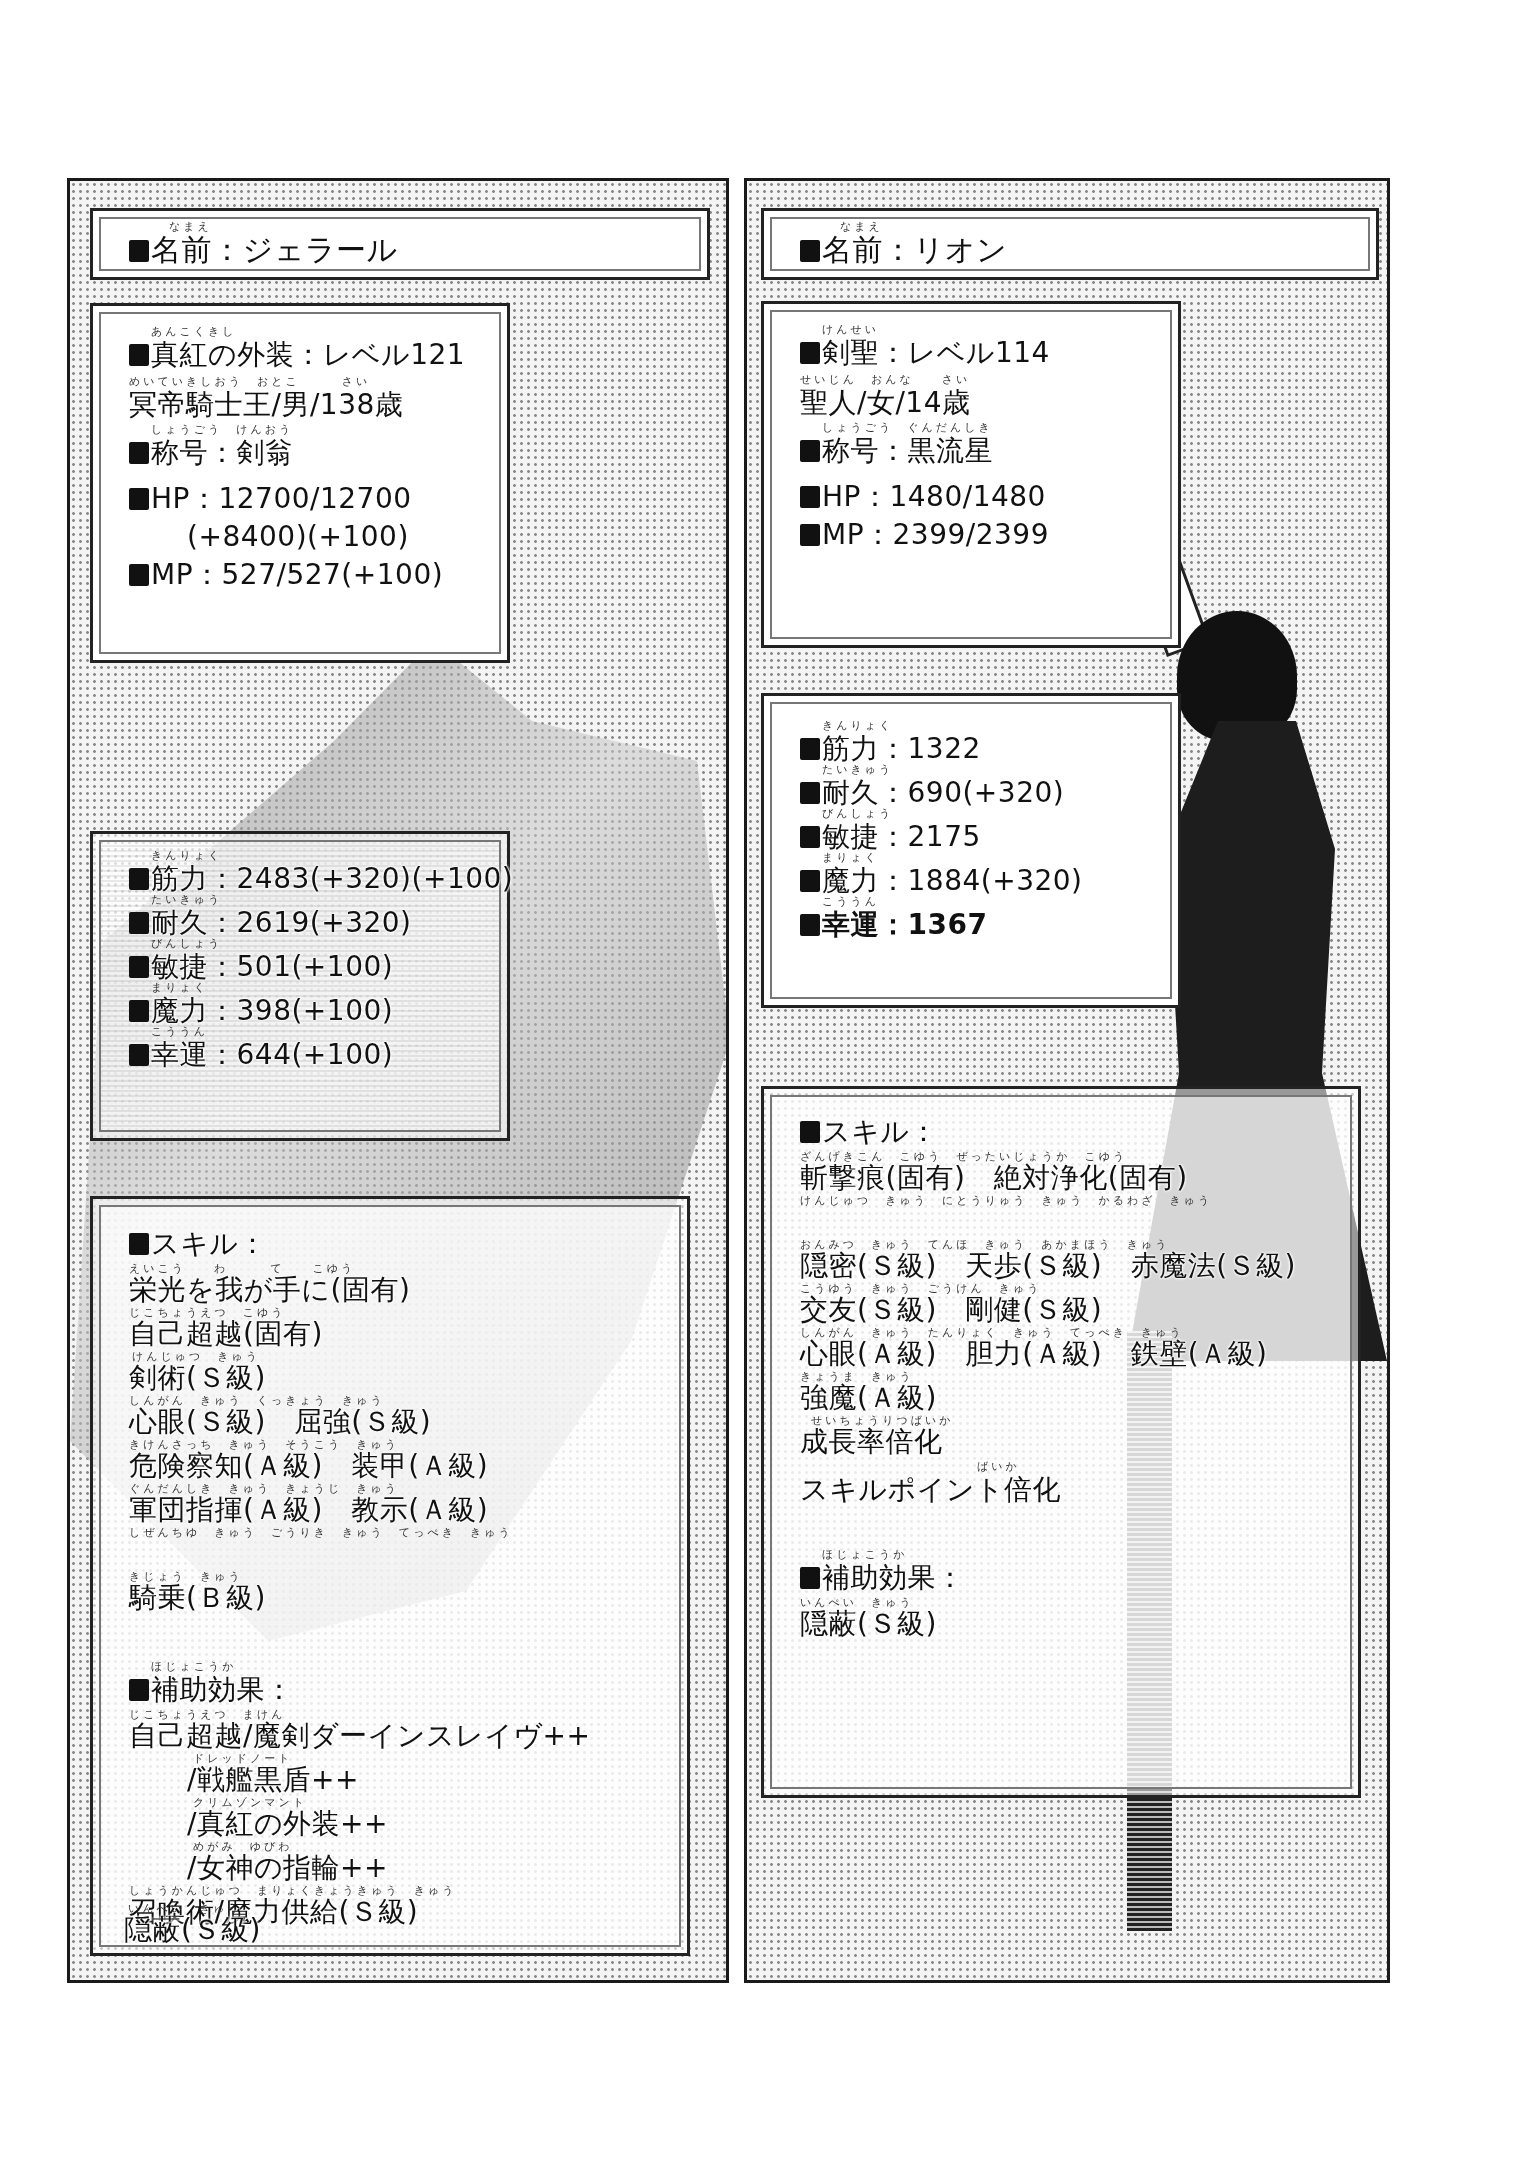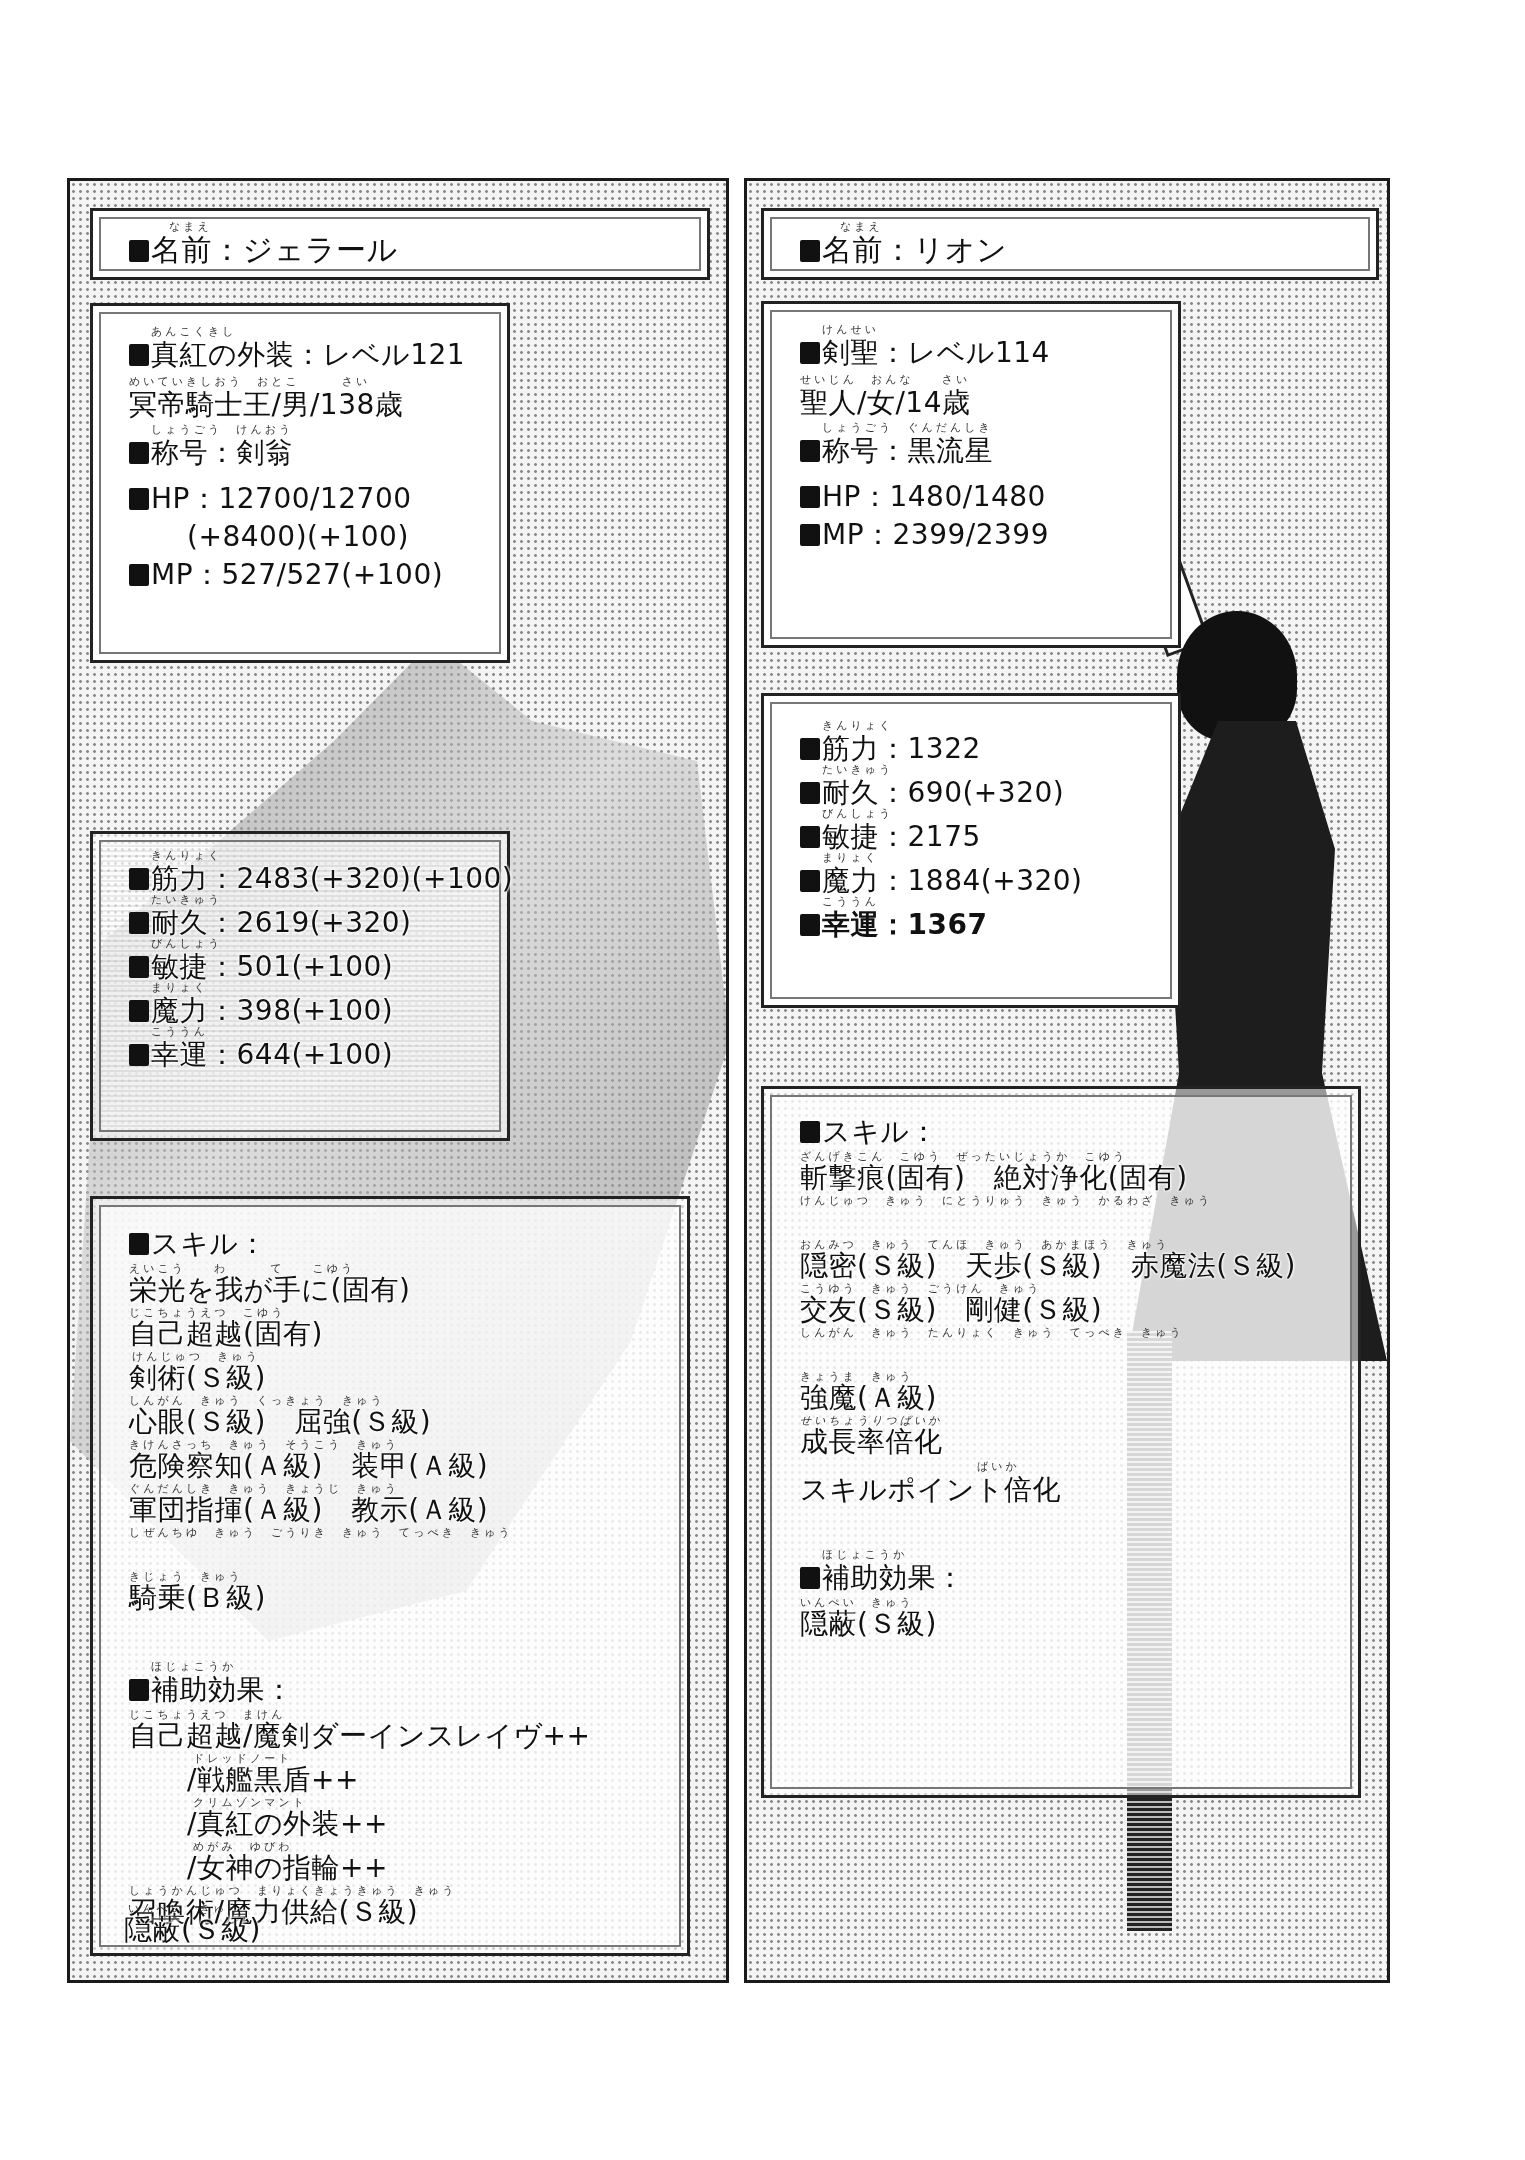--- a/index.html
+++ b/index.html
@@ -169,23 +169,24 @@
       <div class="line" style="top:18px;"><span class="sq"></span><span>スキル：</span></div>
 
       <span class="ruby" style="left:28px; top:54px;">ざんげきこん　こゆう　ぜったいじょうか　こゆう</span>
       <div class="line" style="top:64px;">斬撃痕(固有)　絶対浄化(固有)</div>
       <span class="ruby" style="left:28px; top:98px;">けんじゅつ　きゅう　にとうりゅう　きゅう　かるわざ　きゅう</span>
       <span class="ruby" style="left:28px; top:142px;">おんみつ　きゅう　てんほ　きゅう　あかまほう　きゅう</span>
       <div class="line" style="top:152px;">隠密(Ｓ級)　天歩(Ｓ級)　赤魔法(Ｓ級)</div>
       <span class="ruby" style="left:28px; top:186px;">こうゆう　きゅう　ごうけん　きゅう</span>
       <div class="line" style="top:196px;">交友(Ｓ級)　剛健(Ｓ級)</div>
       <span class="ruby" style="left:28px; top:230px;">しんがん　きゅう　たんりょく　きゅう　てっぺき　きゅう</span>
+      <div class="line" style="top:240px;">心眼(Ａ級)　胆力(Ａ級)　鉄壁(Ａ級)</div>
       <span class="ruby" style="left:28px; top:274px;">きょうま　きゅう</span>
       <div class="line" style="top:284px;">強魔(Ａ級)</div>
-      <span class="ruby" style="left:28px; top:318px;font-style:italic;">せいちょうりつばいか</span>
+      <span class="ruby" style="left:39px; top:318px;">せいちょうりつばいか</span>
       <div class="line" style="top:328px;">成長率倍化</div>
       <span class="ruby" style="left:205px; top:364px;">ばいか</span>
       <div class="line" style="top:376px;">スキルポイント倍化</div>
 
       <span class="ruby" style="left:50px; top:452px;">ほじょこうか</span>
       <div class="line" style="top:464px;"><span class="sq"></span><span>補助効果：</span></div>
       <span class="ruby" style="left:28px; top:500px;">いんぺい　きゅう</span>
       <div class="line" style="top:510px;">隠蔽(Ｓ級)</div>
     </div>
   </div>

